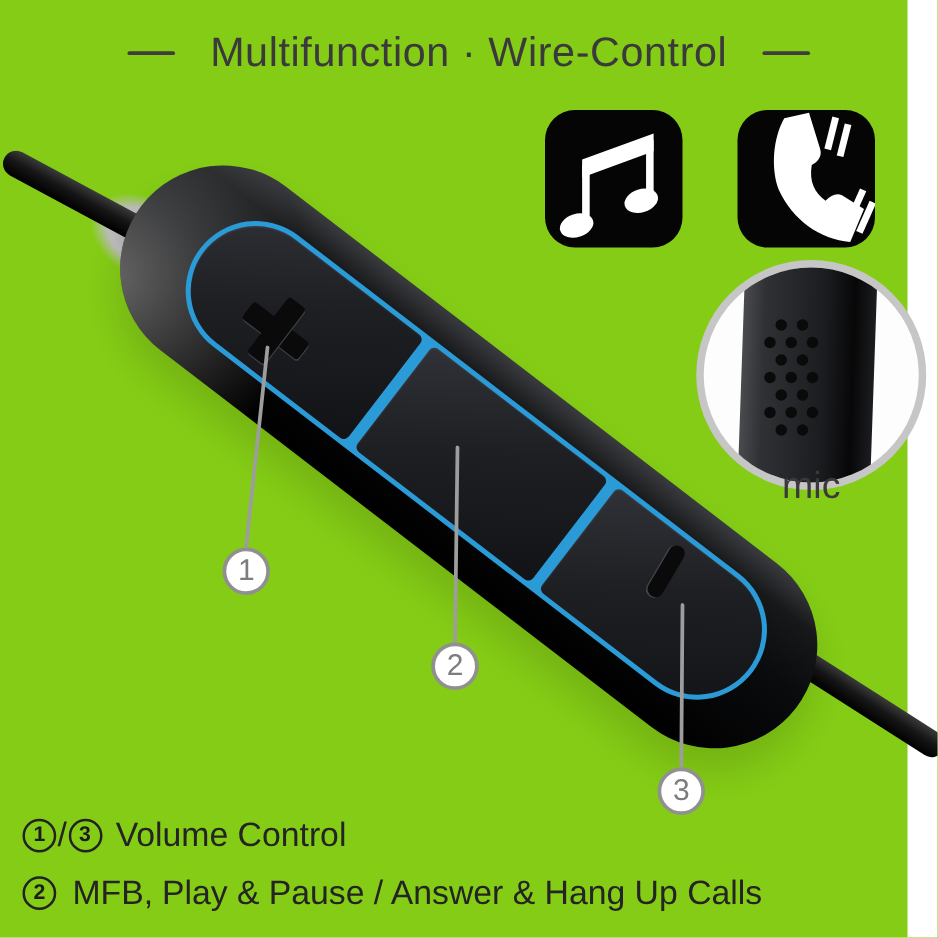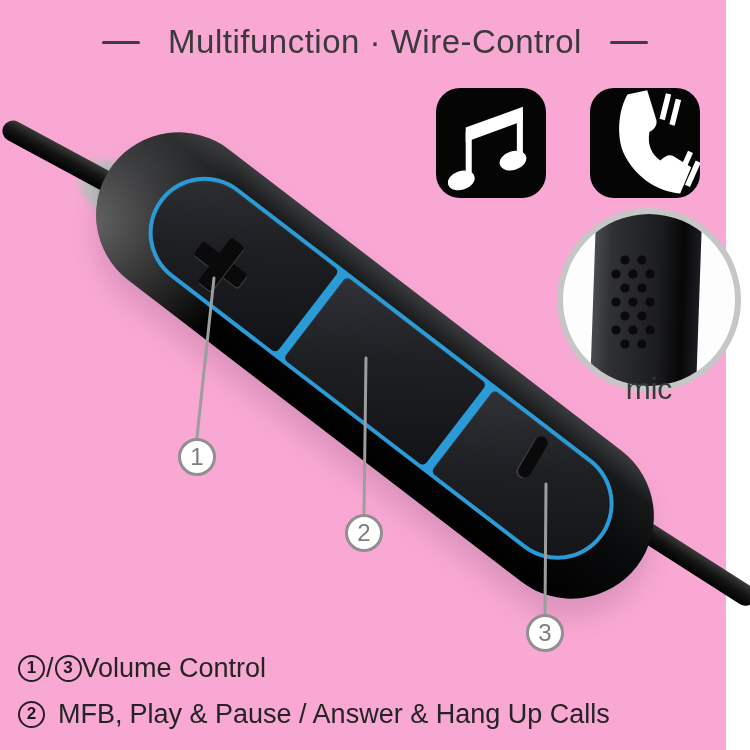--- a/index.html
+++ b/index.html
@@ -1,21 +1,21 @@
 <!DOCTYPE html>
 <html style="--accent: #2b9bd8;"><head>
 <meta charset="utf-8">
 <style>
   html,body{margin:0;padding:0;}
   body{
     width:750px;height:750px;background:#ffffff;overflow:hidden;
     font-family:"Liberation Sans","DejaVu Sans",sans-serif;
     -webkit-font-smoothing:antialiased;
   }
-  .stage{position:relative;width:726px;height:750px;background:#f9a8d4;}
+  .stage{position:relative;width:726px;height:750px;background:#84cc16;}
 
   
   .title-row{
     position:absolute;left:0;top:18px;width:750px;height:48px;
     display:flex;align-items:center;justify-content:center;gap:28px;
   }
   .title-dash{width:38px;height:3px;background:#3d3d3d;border-radius:2px;}
   .title-text{
     font-size:33px;color:#3a3a3a;font-weight:400;letter-spacing:0.5px;
   }
@@ -114,21 +114,21 @@
   
   .legend{position:absolute;left:18px;top:648px;color:#242424;font-size:27px;}
   .legend-row{display:flex;align-items:center;height:40px;}
   .legend-row + .legend-row{margin-top:6px;}
   .ref-circle{
     display:inline-flex;align-items:center;justify-content:center;
     width:27px;height:27px;box-sizing:border-box;border:2px solid #222;border-radius:50%;
     font-size:17px;font-weight:700;color:#1c1c1c;flex:0 0 auto;
   }
   .legend-sep{margin:0 1px;}
-  .legend-text{}
+  .legend-text{margin-left:11px;}
   .legend-bold{font-weight:400;margin-left:13px;}
   .legend-rest{margin-left:7px;}
 </style>
 </head>
 <body>
 
 <div class="stage">
 
   <div class="title-row">
     <div class="title-dash"></div>

